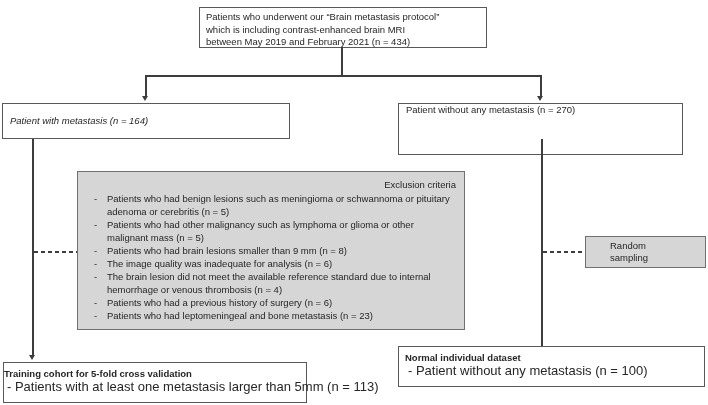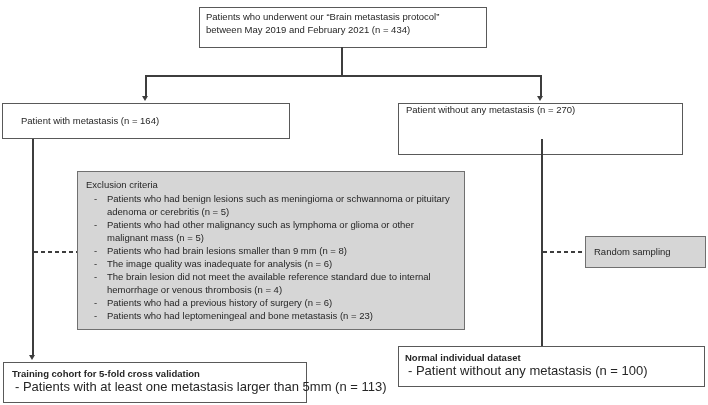--- a/index.html
+++ b/index.html
@@ -17,29 +17,29 @@
     background:#ffffff;
     border:1.5px solid var(--box-border,#595959);
     font-size:9.5px;
     line-height:12.5px;
   }
   .box.gray{
     background:var(--gray-fill,#d6d6d6);
     border:1.2px solid var(--gray-border,#707070);
   }
   .top-box{left:199px;top:7px;width:288px;height:41px;padding:3px 6px;}
-  .left-box{left:2px;top:103px;width:288px;height:36px;display:flex;align-items:center;padding:0 18px;}
+  .left-box{left:2px;top:103px;width:288px;height:36px;display:flex;align-items:center;padding:0 7px;font-style:italic;}
   .right-box{left:398px;top:103px;width:285px;height:52px;display:flex;align-items:flex-start;padding:0 7px;}
   .exclusion-box{left:77px;top:171px;width:388px;height:159px;padding:6px 8px;line-height:13px;}
-  .random-box{left:585px;top:236px;width:121px;height:32px;display:flex;align-items:center;padding:0 8px;}
-  .bottom-left-box{left:3px;top:362px;width:304px;height:41px;padding:5px 8px;}
+  .random-box{left:585px;top:236px;width:121px;height:32px;display:flex;align-items:center;padding:0 24px;}
+  .bottom-left-box{left:3px;top:362px;width:304px;height:41px;padding:5px 0;}
   .bottom-right-box{left:398px;top:346px;width:307px;height:41px;padding:5px 6px;}
   .bold{font-weight:bold;white-space:nowrap;}
   .cohort-item{white-space:nowrap;font-size:13px;padding-left:3px;}
-  .excl-title{margin-bottom:1px;}
+  .excl-title{margin-bottom:1px;text-align:right;}
   .excl-item{display:flex;padding-left:8px;}
   .excl-dash{width:13px;flex:0 0 13px;}
   .excl-text{flex:1;}
   .vline{position:absolute;width:1.5px;background:var(--line,#3d3d3d);}
   .hline{position:absolute;height:1.5px;background:var(--line,#3d3d3d);}
   .dashline{
     position:absolute;height:1.5px;
     background:repeating-linear-gradient(90deg,var(--line,#3d3d3d) 0 4px,transparent 4px 7px);
   }
   .arrowhead{
@@ -49,20 +49,21 @@
     border-top:5.5px solid var(--line,#3d3d3d);
   }
 </style>
 </head>
 <body>
 
 <div class="canvas">
 
   <div class="box top-box">
     <div>Patients who underwent our “Brain metastasis protocol”</div>
+    <div>which is including contrast-enhanced brain MRI</div>
     <div>between May 2019 and February 2021 (n = 434)</div>
   </div>
 
   <div class="vline" style="left:341px;top:47px;height:29px;"></div>
 
   <div class="hline" style="left:145px;top:75px;width:396px;"></div>
 
   <div class="vline" style="left:145px;top:75px;height:22px;"></div>
   <div class="arrowhead" style="left:142.2px;top:96px;"></div>
 

